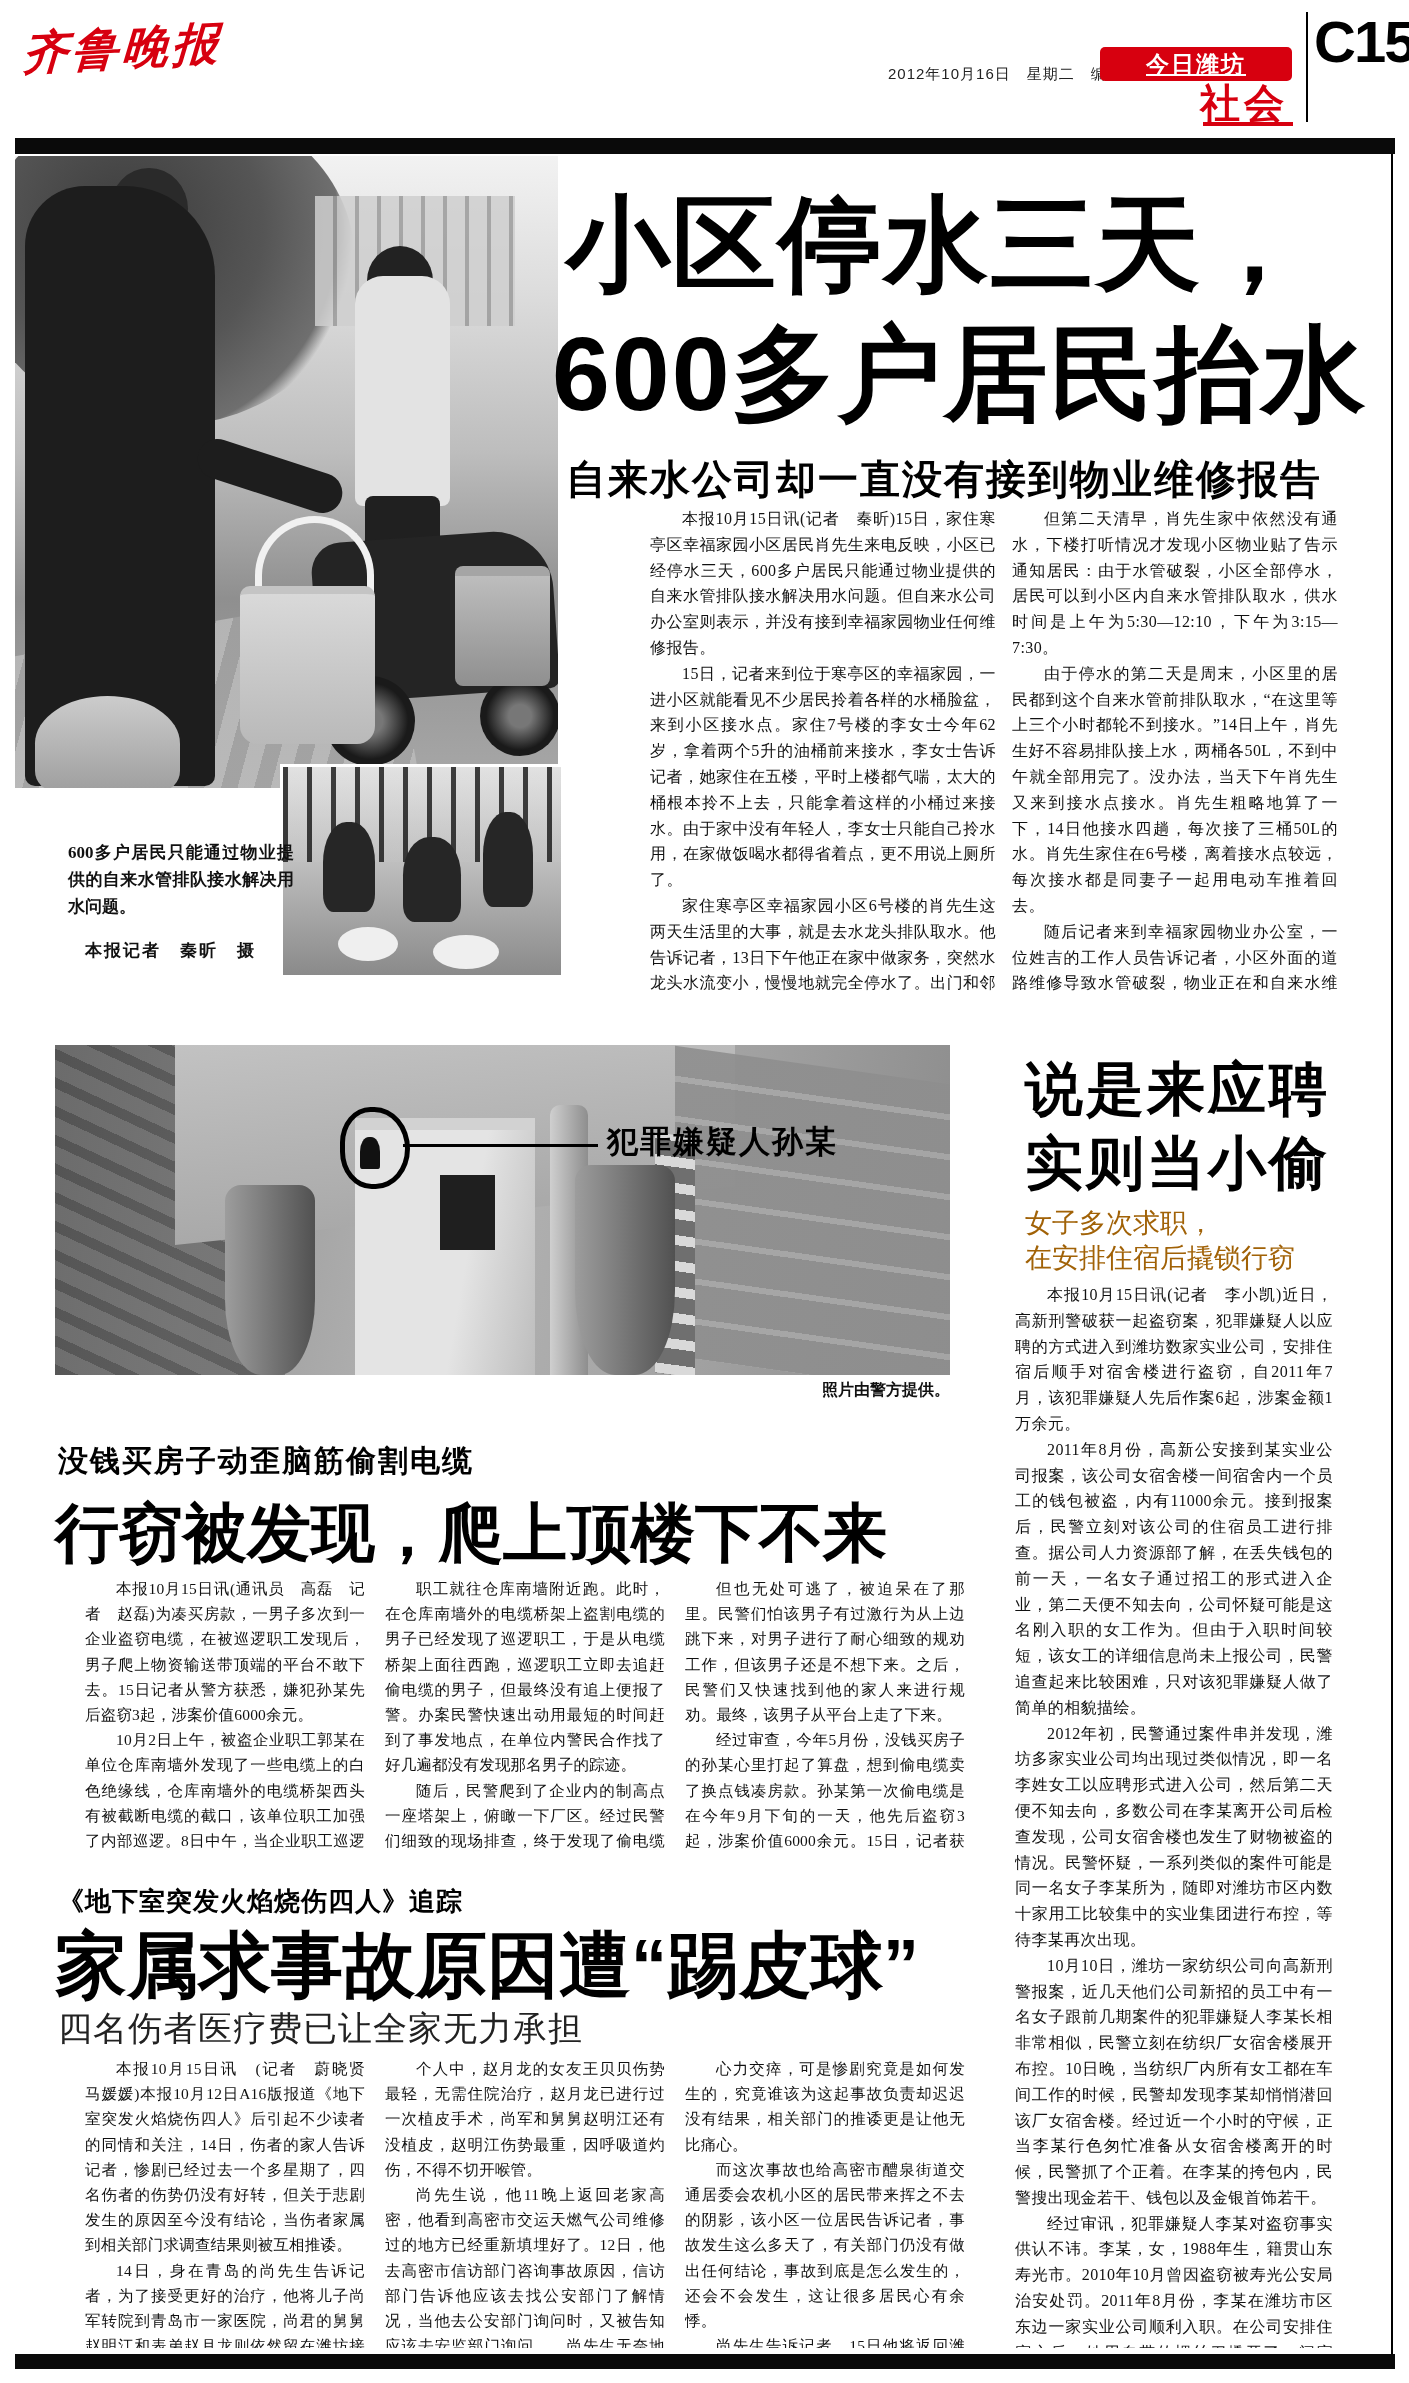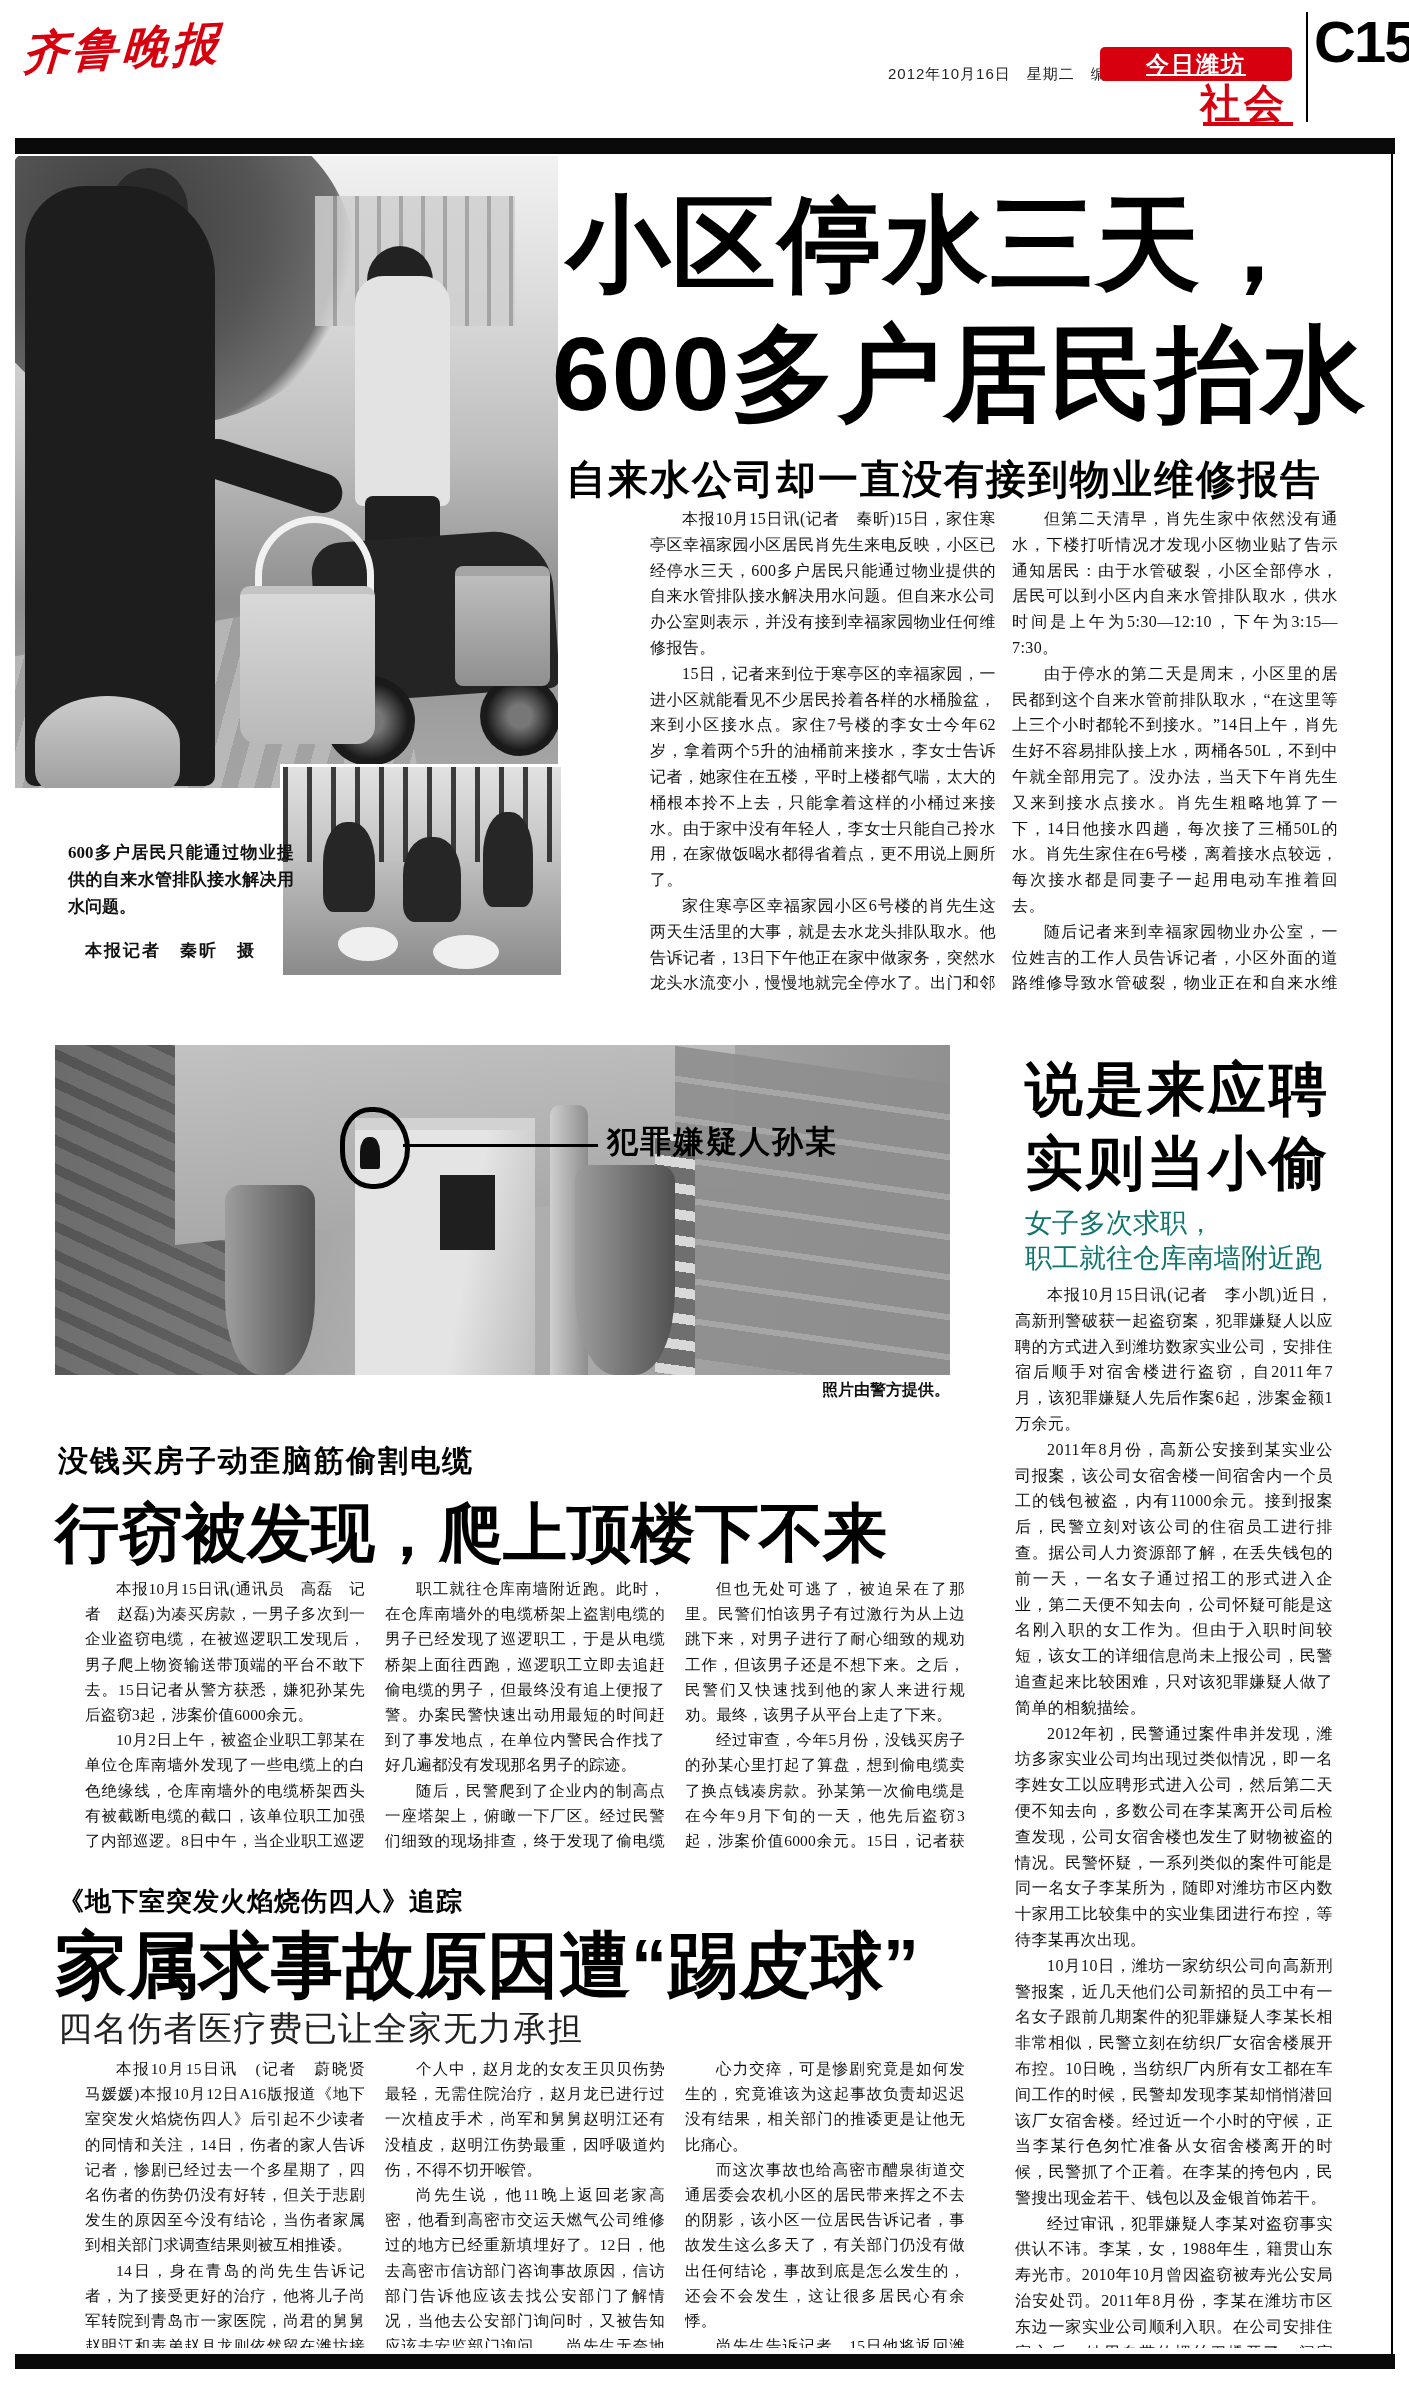--- a/index.html
+++ b/index.html
@@ -31,21 +31,21 @@
   .kicker{font-family:"Liberation Sans",sans-serif;font-weight:700;color:#000;}
   .h2line{left:55px;top:1490px;font-family:"Liberation Sans",sans-serif;font-weight:900;
           font-size:64px;letter-spacing:0px;color:#000;white-space:nowrap;}
   .h3line{left:55px;top:1918px;font-family:"Liberation Sans",sans-serif;font-weight:900;
           font-size:72px;color:#000;white-space:nowrap;}
   .subhead3{left:58px;top:2006px;font-family:"Liberation Sans",sans-serif;font-weight:500;
             font-size:34px;letter-spacing:1px;color:#222;white-space:nowrap;}
   .h4line{left:1025px;top:1052px;width:320px;font-family:"Liberation Sans",sans-serif;
           font-weight:900;font-size:58px;line-height:74px;color:#000;letter-spacing:3px;}
   .subhead4{left:1025px;top:1206px;width:330px;font-family:"Liberation Sans",sans-serif;
-            font-weight:400;font-size:27px;line-height:35px;color:#0f766e;}
+            font-weight:400;font-size:27px;line-height:35px;color:#a16207;}
   
   .col{position:absolute;overflow:hidden;text-align:justify;}
   .col p{margin:0;text-indent:2em;}
   .b16{font-size:16px;line-height:25.8px;letter-spacing:0.4px;}
   .b15{font-size:15.5px;line-height:25.2px;letter-spacing:0.2px;}
   .caption{left:68px;top:822px;width:226px;font-size:17px;line-height:27px;font-weight:bold;
            text-align:justify;}
   .caption .cap-credit{text-indent:1em;letter-spacing:2px;}
   .credit2{left:700px;top:1380px;width:250px;font-size:16px;text-align:right;font-weight:bold;}
   
@@ -217,21 +217,21 @@
     <p>而这次事故也给高密市醴泉街道交通居委会农机小区的居民带来挥之不去的阴影，该小区一位居民告诉记者，事故发生这么多天了，有关部门仍没有做出任何结论，事故到底是怎么发生的，还会不会发生，这让很多居民心有余悸。</p>
     <p>尚先生告诉记者，15日他将返回潍坊，继续就事故原因找相关部门求助。</p>
   </div>
 
   <div class="abs h4line">
     <span style="display:block;">说是来应聘</span>
     <span style="display:block;">实则当小偷</span>
   </div>
   <div class="abs subhead4">
     <span style="display:block;">女子多次求职，</span>
-    <span style="display:block;">职工就往仓库南墙附近跑</span>
+    <span style="display:block;">在安排住宿后撬锁行窃</span>
   </div>
   <div class="col b16" style="left:1015px;top:1282px;width:318px;height:1066px;">
     <p>本报10月15日讯(记者　李小凯)近日，高新刑警破获一起盗窃案，犯罪嫌疑人以应聘的方式进入到潍坊数家实业公司，安排住宿后顺手对宿舍楼进行盗窃，自2011年7月，该犯罪嫌疑人先后作案6起，涉案金额1万余元。</p>
     <p>2011年8月份，高新公安接到某实业公司报案，该公司女宿舍楼一间宿舍内一个员工的钱包被盗，内有11000余元。接到报案后，民警立刻对该公司的住宿员工进行排查。据公司人力资源部了解，在丢失钱包的前一天，一名女子通过招工的形式进入企业，第二天便不知去向，公司怀疑可能是这名刚入职的女工作为。但由于入职时间较短，该女工的详细信息尚未上报公司，民警追查起来比较困难，只对该犯罪嫌疑人做了简单的相貌描绘。</p>
     <p>2012年初，民警通过案件串并发现，潍坊多家实业公司均出现过类似情况，即一名李姓女工以应聘形式进入公司，然后第二天便不知去向，多数公司在李某离开公司后检查发现，公司女宿舍楼也发生了财物被盗的情况。民警怀疑，一系列类似的案件可能是同一名女子李某所为，随即对潍坊市区内数十家用工比较集中的实业集团进行布控，等待李某再次出现。</p>
     <p>10月10日，潍坊一家纺织公司向高新刑警报案，近几天他们公司新招的员工中有一名女子跟前几期案件的犯罪嫌疑人李某长相非常相似，民警立刻在纺织厂女宿舍楼展开布控。10日晚，当纺织厂内所有女工都在车间工作的时候，民警却发现李某却悄悄潜回该厂女宿舍楼。经过近一个小时的守候，正当李某行色匆忙准备从女宿舍楼离开的时候，民警抓了个正着。在李某的挎包内，民警搜出现金若干、钱包以及金银首饰若干。</p>
     <p>经过审讯，犯罪嫌疑人李某对盗窃事实供认不讳。李某，女，1988年生，籍贯山东寿光市。2010年10月曾因盗窃被寿光公安局治安处罚。2011年8月份，李某在潍坊市区东边一家实业公司顺利入职。在公司安排住宿之后，她用自带的螺丝刀撬开了一间宿舍，盗走一个女士挎包，内有现金11000余元。作案后当晚，李某便离开了该公司。据李某供述，之后她有先后到附近的另外几家实业公司，以相同的方式进入公司，若公司不安排住宿她就会主动选择离开。通过这种方式，犯罪嫌疑人李某先后应聘并进入6家实业公司厂方上班，对其中3家公司的宿舍楼进行盗窃，除了现金之外，她还盗取金银首饰若干。目前李某已被刑拘。</p>
   </div>
 
 </div>

